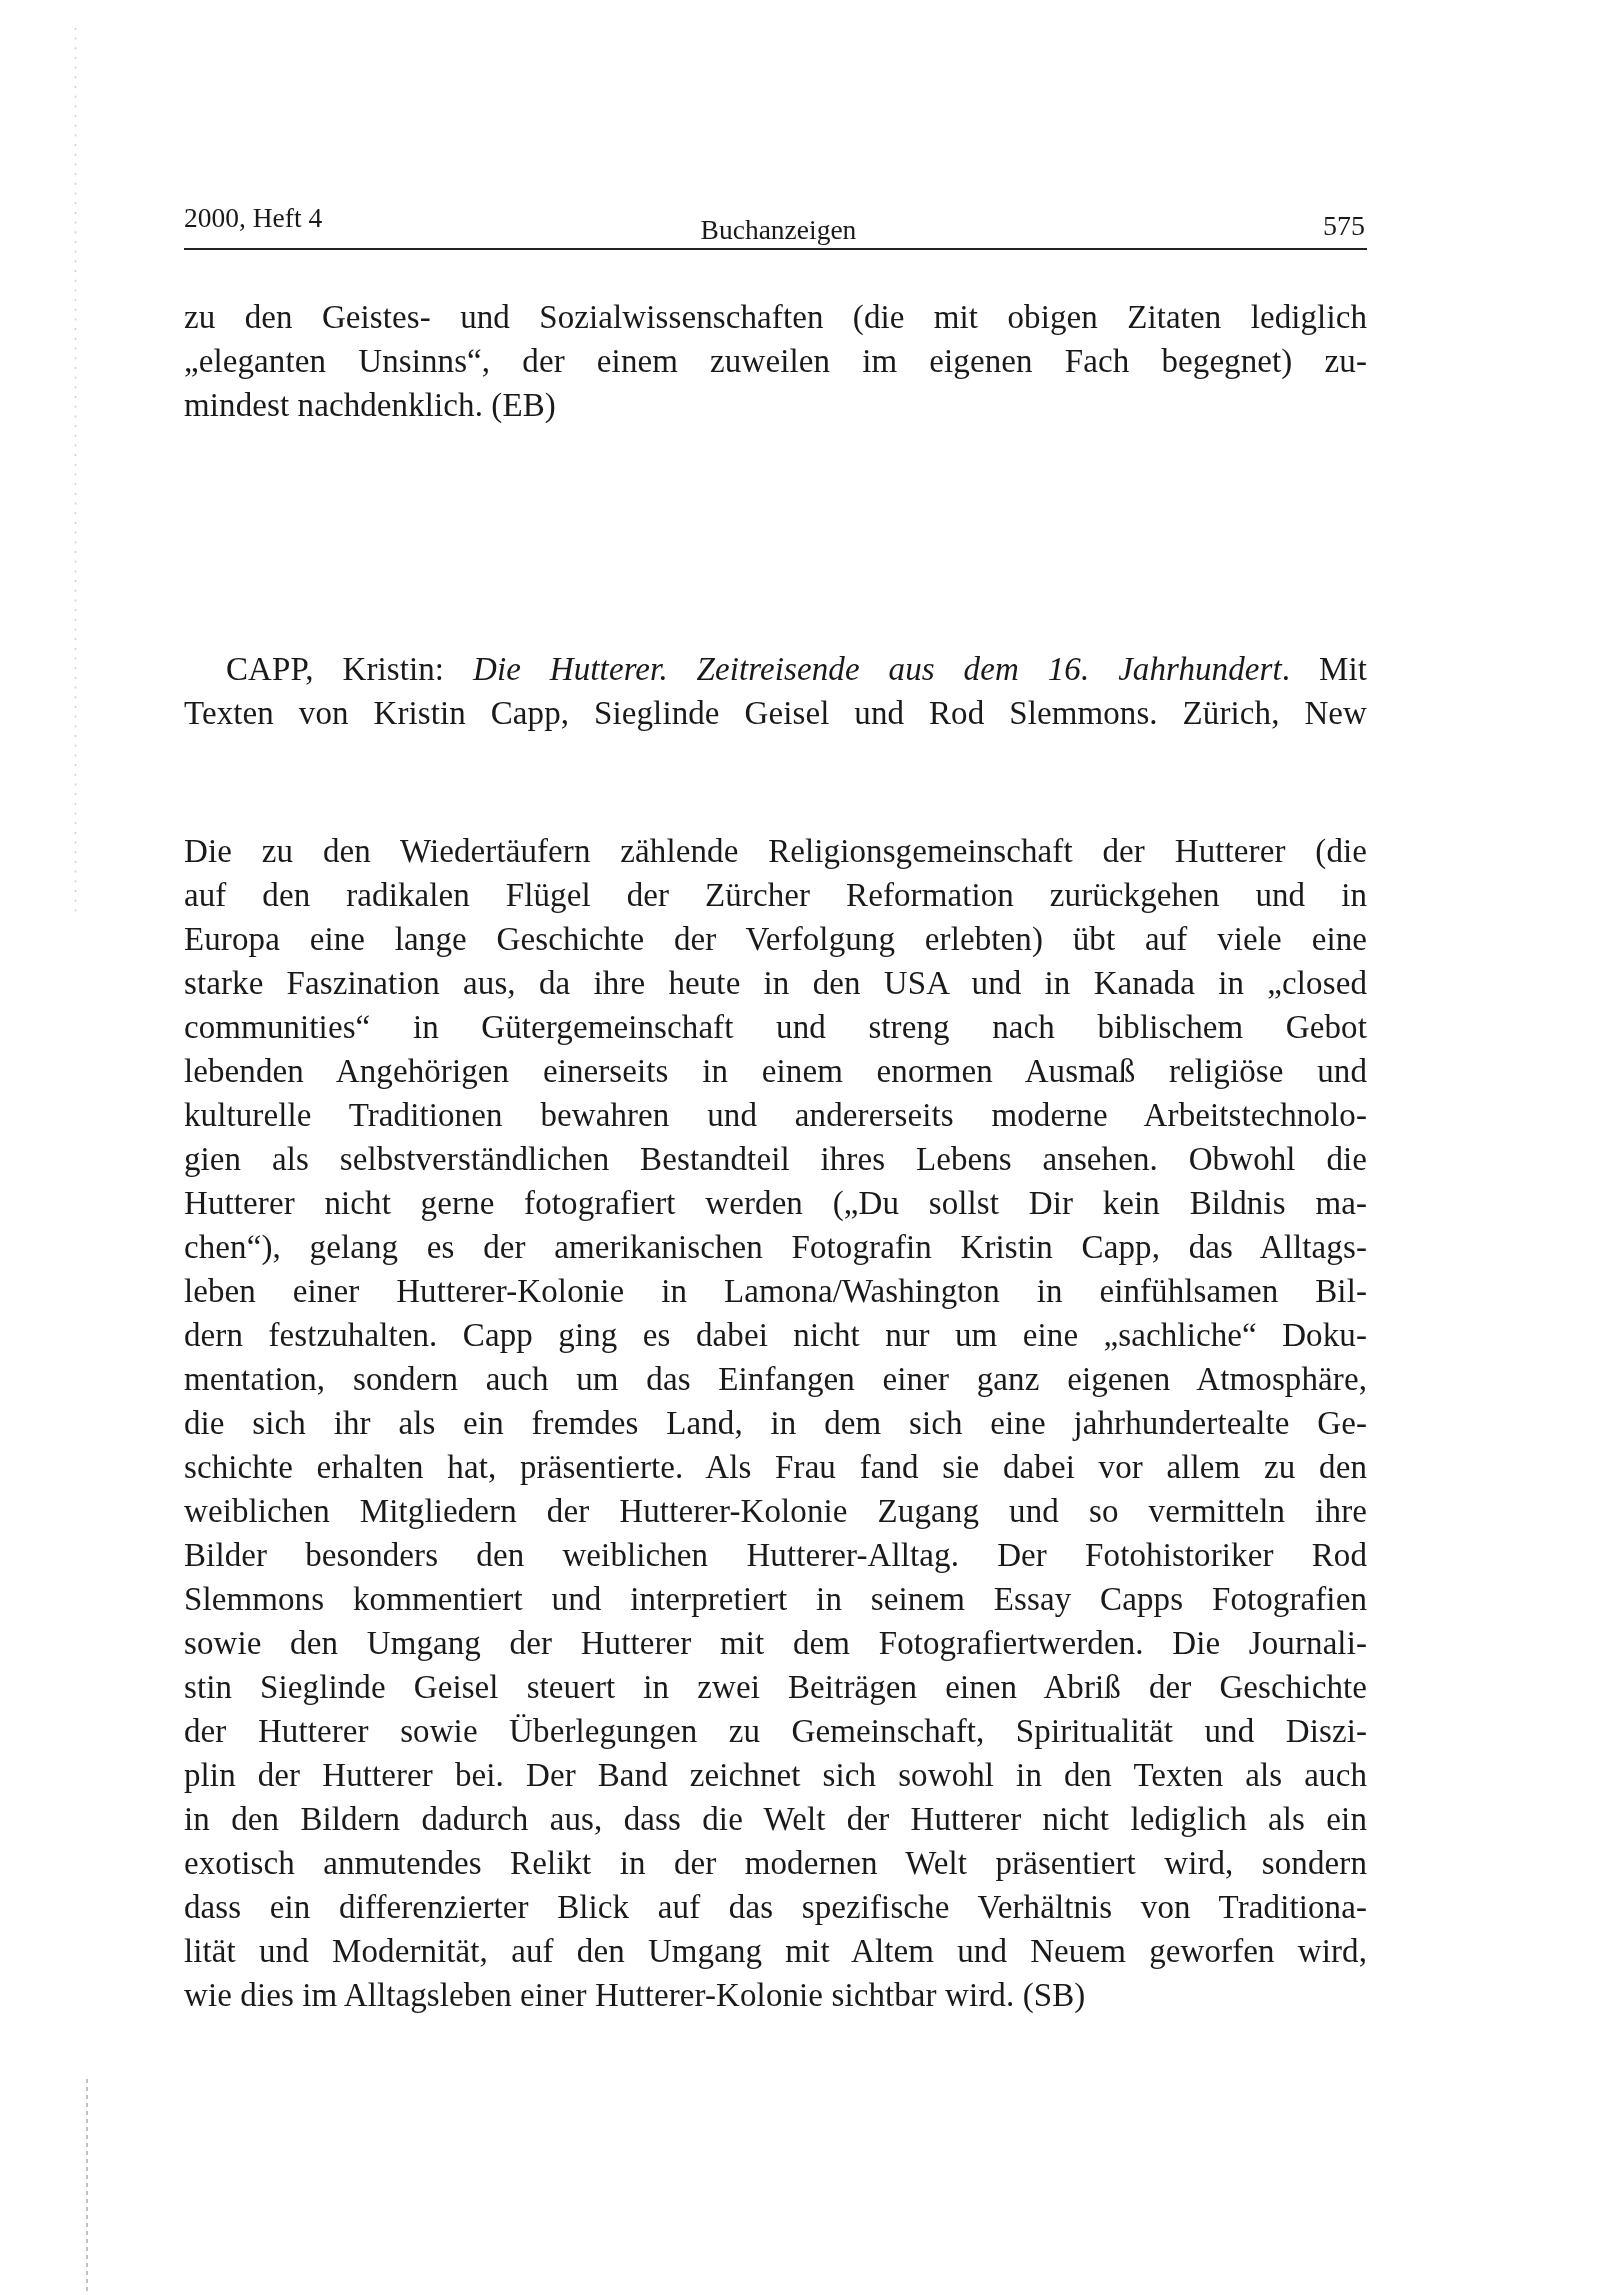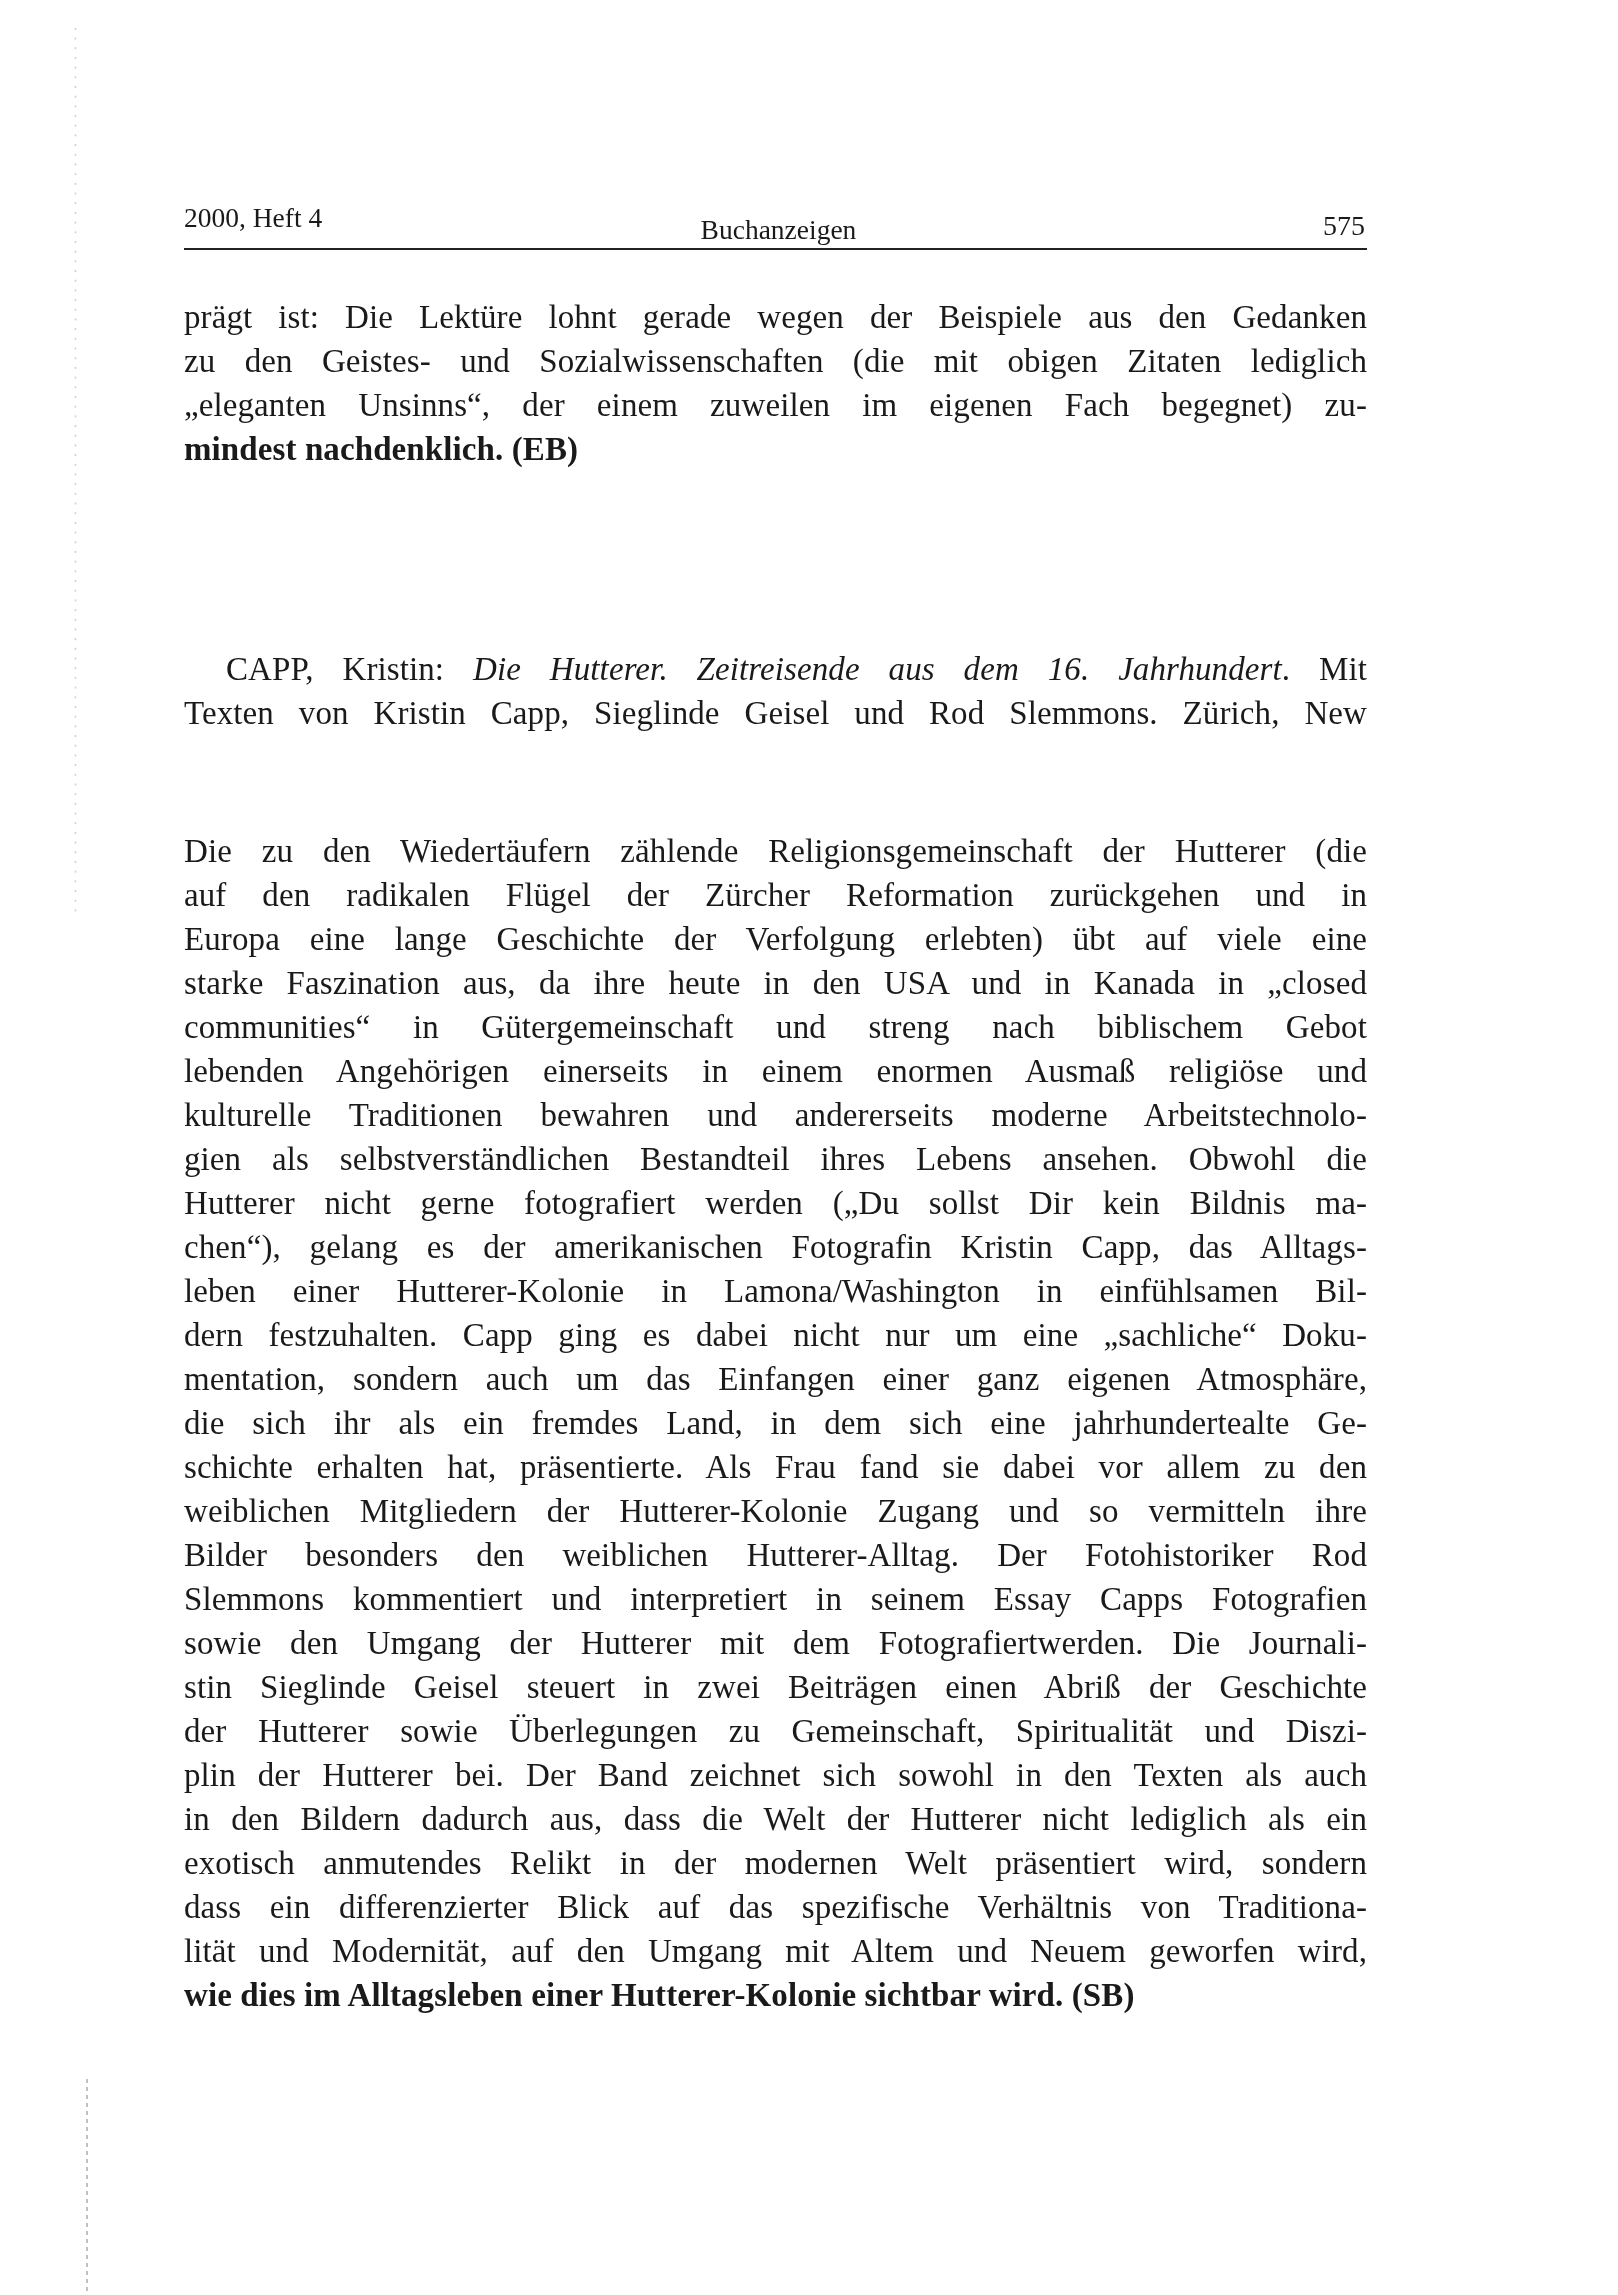--- a/index.html
+++ b/index.html
@@ -71,21 +71,20 @@
     }
     .text-block .line {
       display: block;
       white-space: nowrap;
       text-align: justify;
       text-align-last: justify;
       height: 44px;
     }
     .text-block .line.last {
       text-align-last: left;
-      font-weight: bold;
     }
     .continuation { top: 295px; }
     .citation { top: 647px; }
     .citation .indent { padding-left: 42px; }
     .review-body { top: 829px; }
     em.title-italic { font-style: italic; margin-top: 12px; }
   </style>
 </head>
 <body>
 
@@ -95,21 +94,20 @@
   <div class="scan-margin-line"></div>
 
   <div class="running-head">
     <span class="left">2000, Heft 4</span>
     <span class="center">Buchanzeigen</span>
     <span class="right">575</span>
   </div>
   <div class="head-rule"></div>
 
   <div class="text-block continuation">
-    <span class="line">prägt ist: Die Lektüre lohnt gerade wegen der Beispiele aus den Gedanken</span>
     <span class="line">zu den Geistes- und Sozialwissenschaften (die mit obigen Zitaten lediglich</span>
     <span class="line">„eleganten Unsinns“, der einem zuweilen im eigenen Fach begegnet) zu-</span>
     <span class="line last">mindest nachdenklich. (EB)</span>
   </div>
 
   <div class="text-block citation">
     <span class="line indent"><span>CAPP, Kristin:</span> <em class="title-italic">Die Hutterer. Zeitreisende aus dem 16. Jahrhundert</em><span>. Mit</span></span>
     <span class="line">Texten von Kristin Capp, Sieglinde Geisel und Rod Slemmons. Zürich, New</span>
   </div>
 

